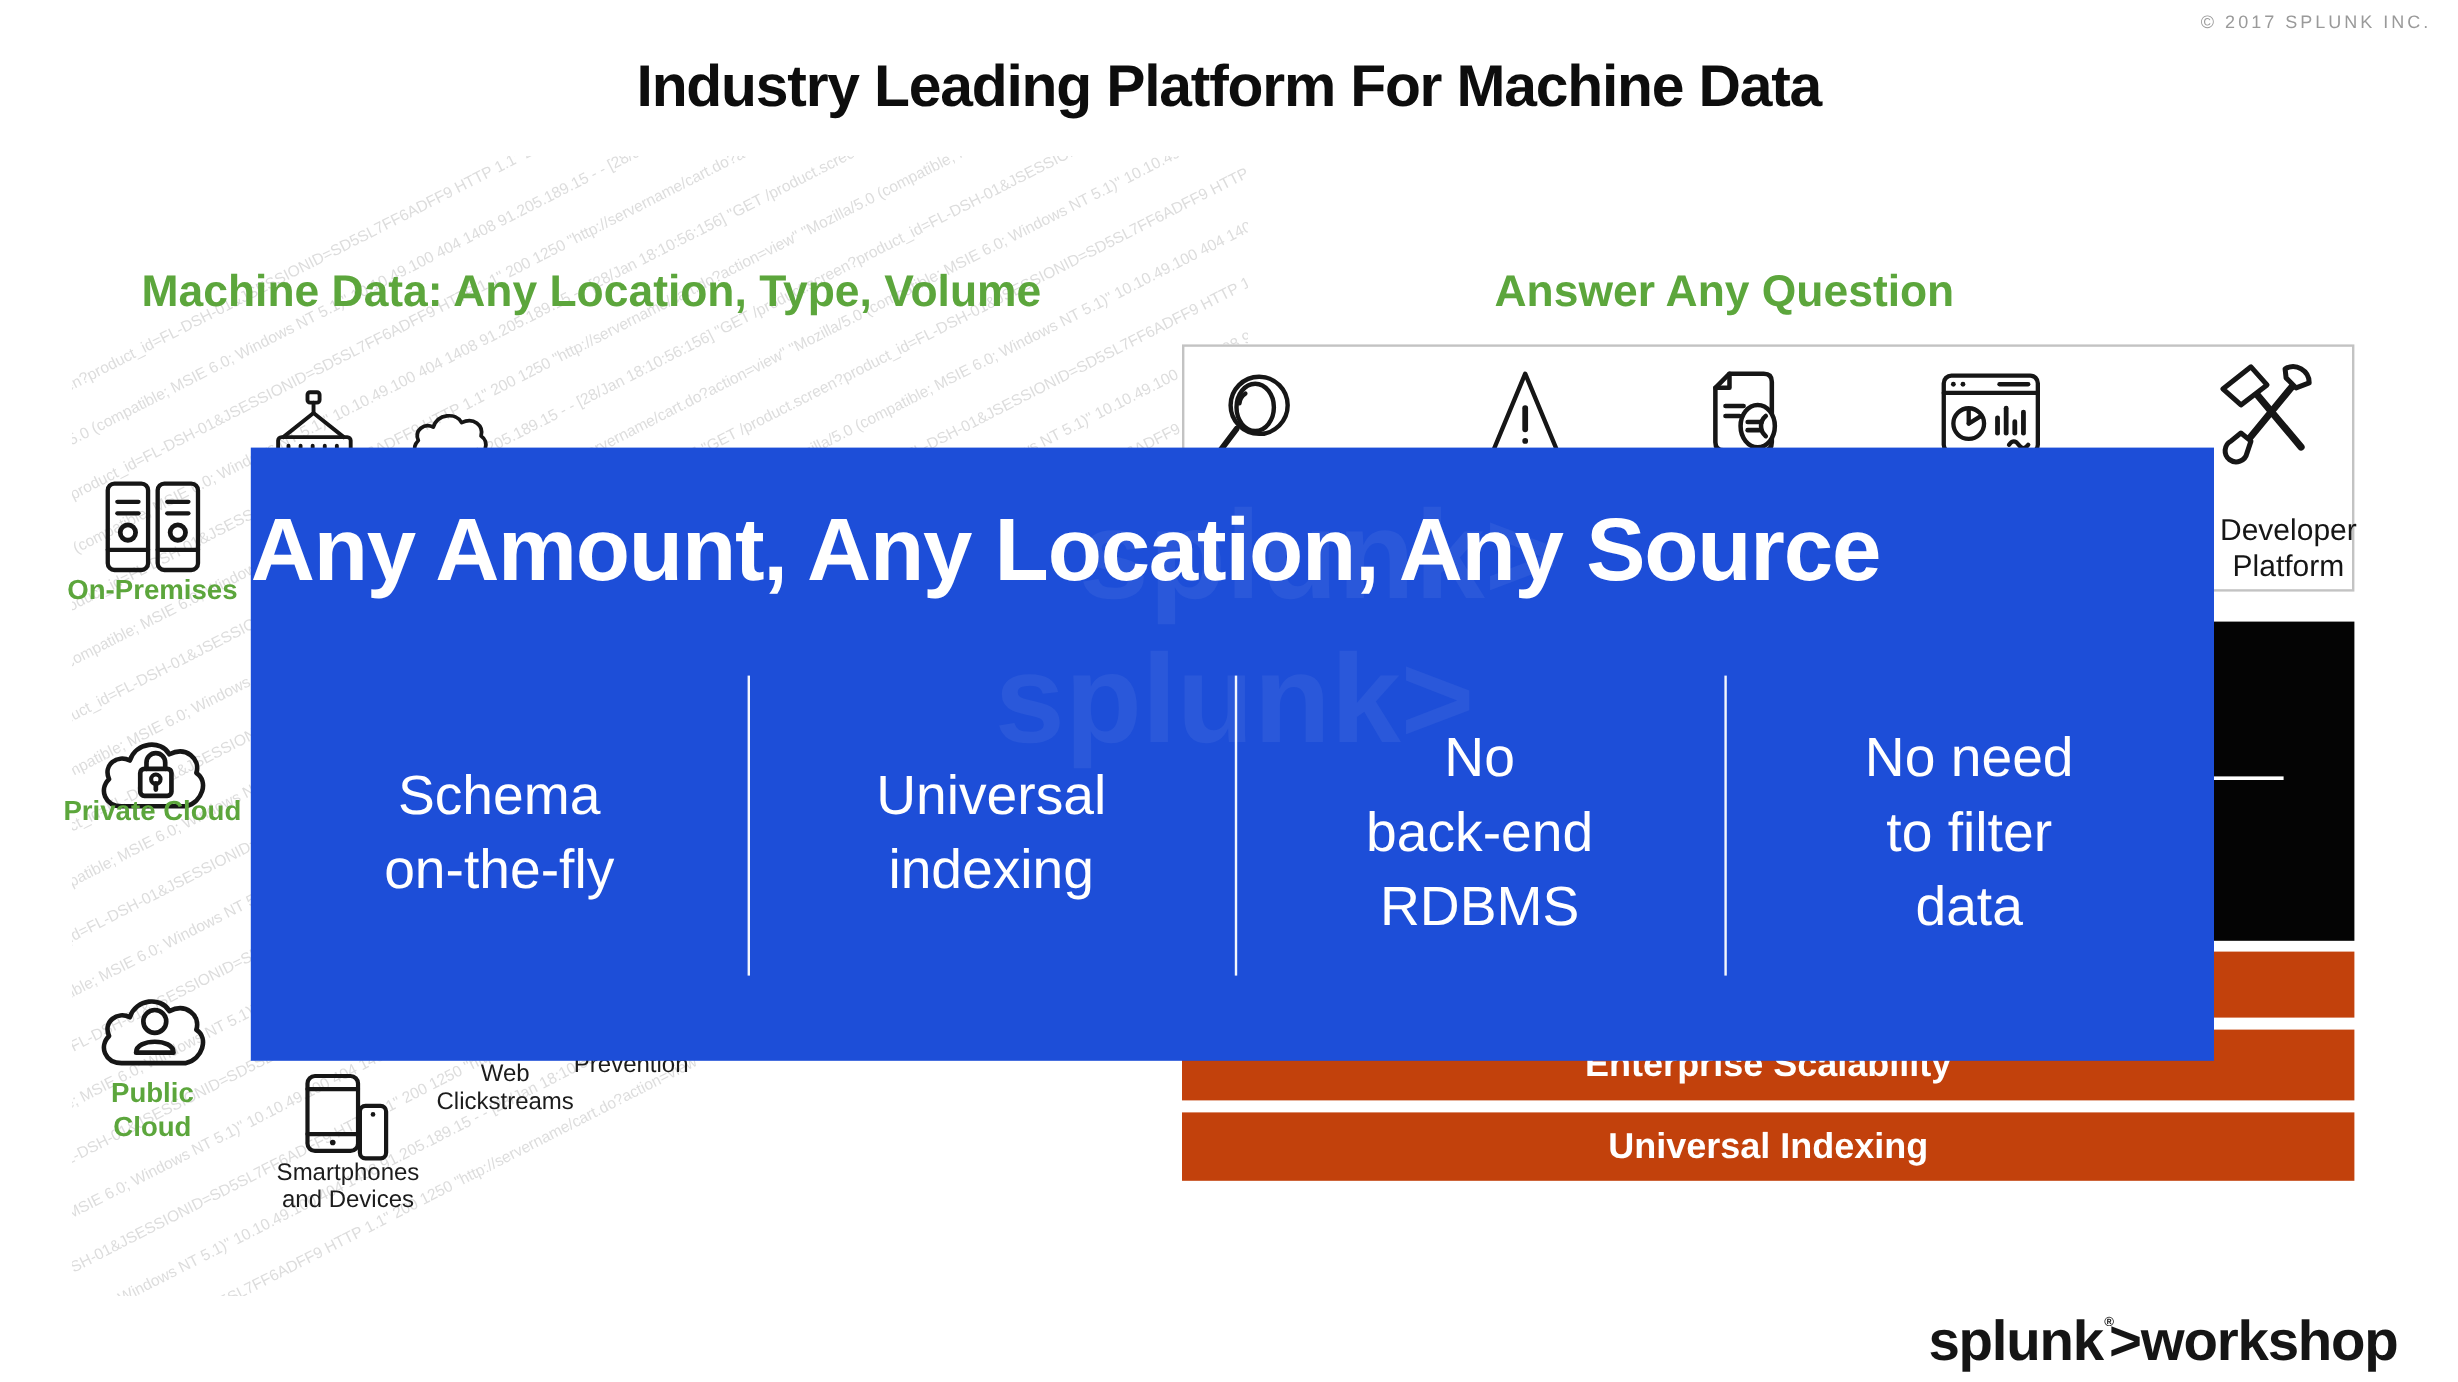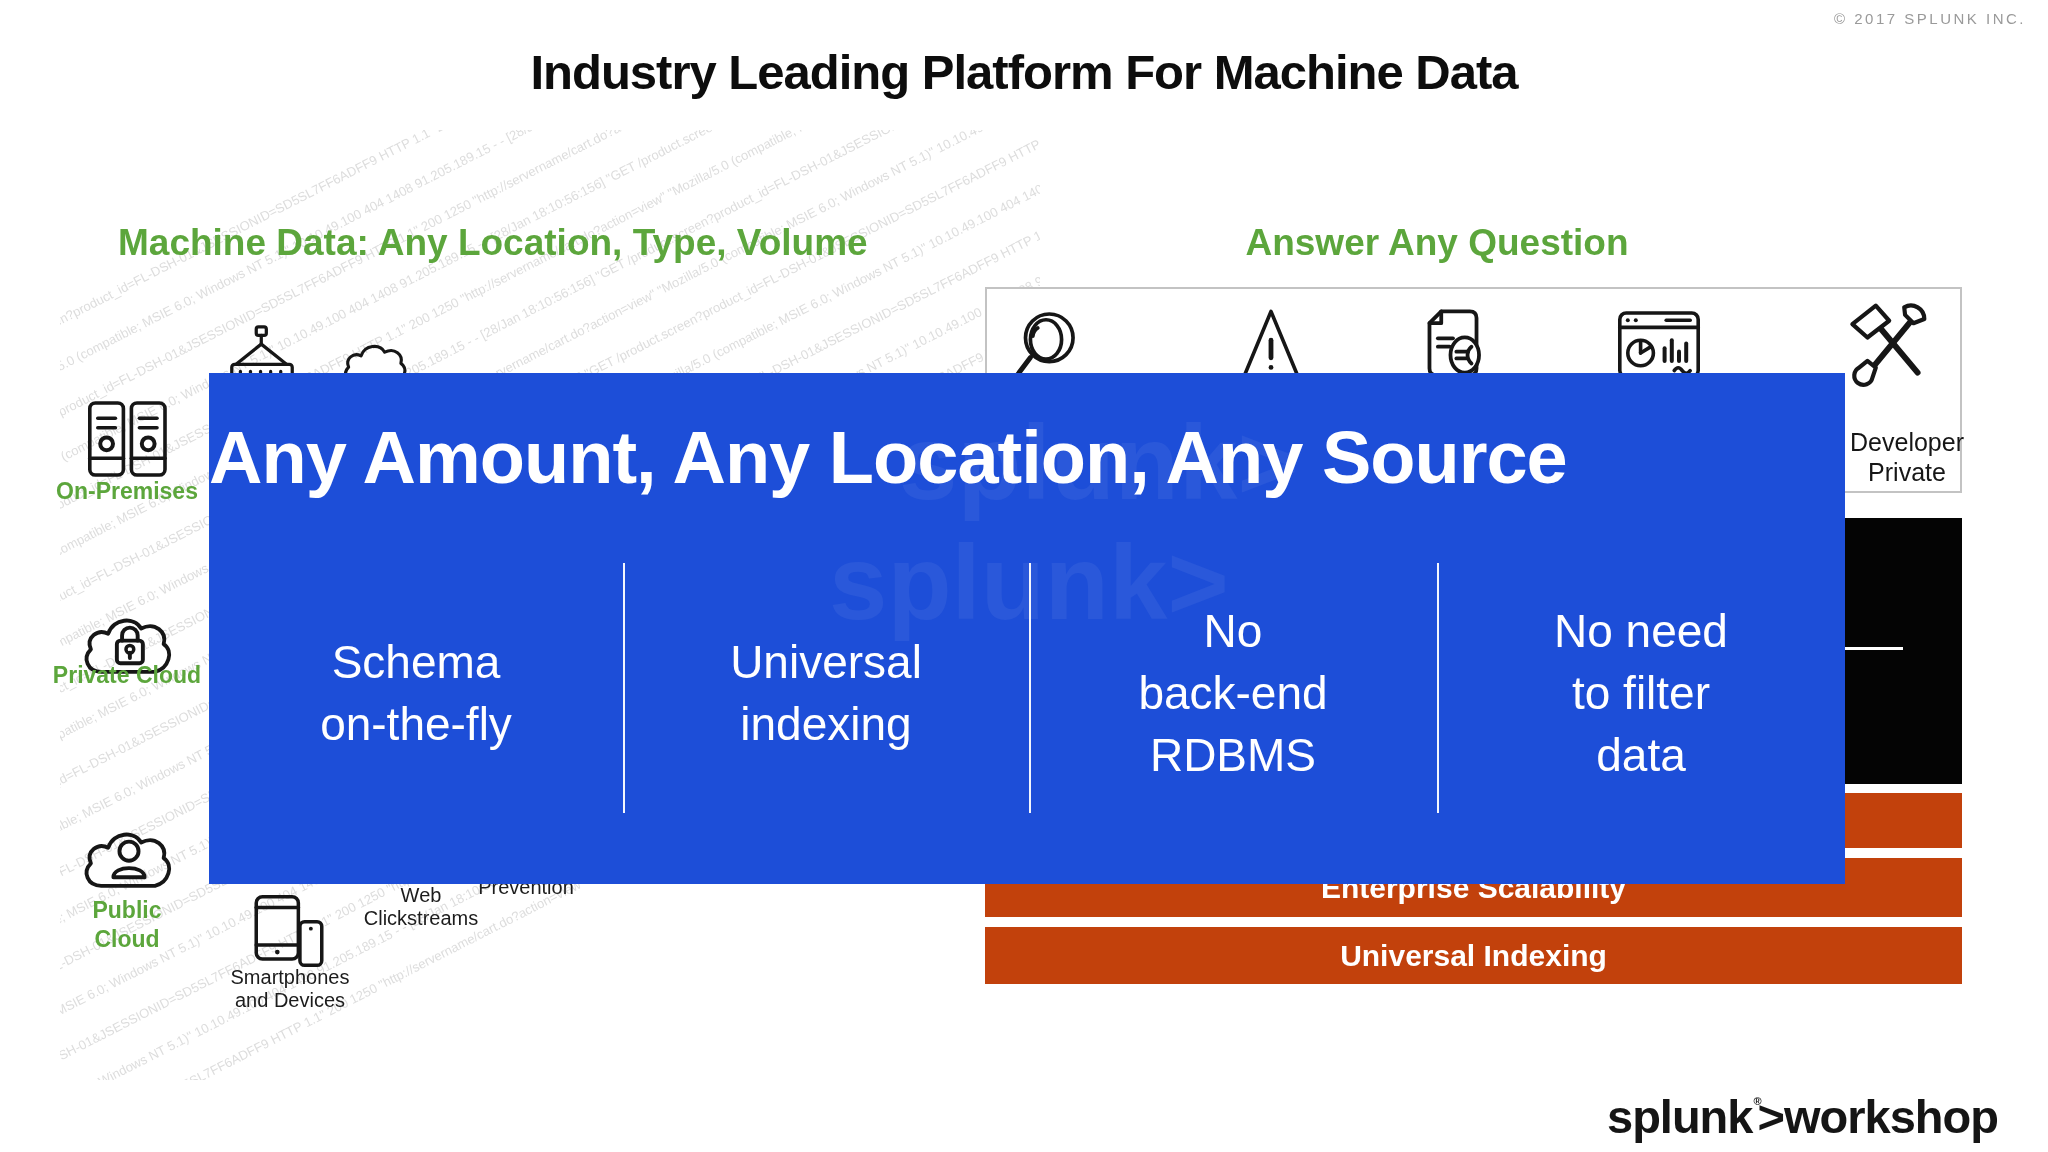--- a/index.html
+++ b/index.html
@@ -189,21 +189,21 @@
     <div class="abs icon" style="left:852px;top:10px;">
       <svg width="92" height="92" viewBox="0 0 110 110" fill="none" stroke="#161616" stroke-width="5" stroke-linecap="round" stroke-linejoin="round">
         <line x1="42" y1="26" x2="94" y2="88" stroke-width="7"></line>
         <path d="M16 30 L44 8 L60 26 L34 46 Z" fill="#fff"></path>
         <line x1="88" y1="24" x2="32" y2="92" stroke-width="7"></line>
         <path d="M78 10 a16 16 0 0 1 24 14 l-13 5 -10 -10 Z" fill="#fff"></path>
         <path d="M24 82 a11 11 0 1 0 16 12 l4 -12 -10 -8 Z" fill="#fff"></path>
       </svg>
     </div>
     <div class="abs dev-label pre">Developer
-Private</div>
+Platform</div>
   </div>
 
   <div class="abs panel-black">
     <div class="abs black-line"></div>
   </div>
 
   <div class="abs bar bar1"></div>
   <div class="abs bar bar2">Enterprise Scalability</div>
   <div class="abs bar bar3">Universal Indexing</div>
 

